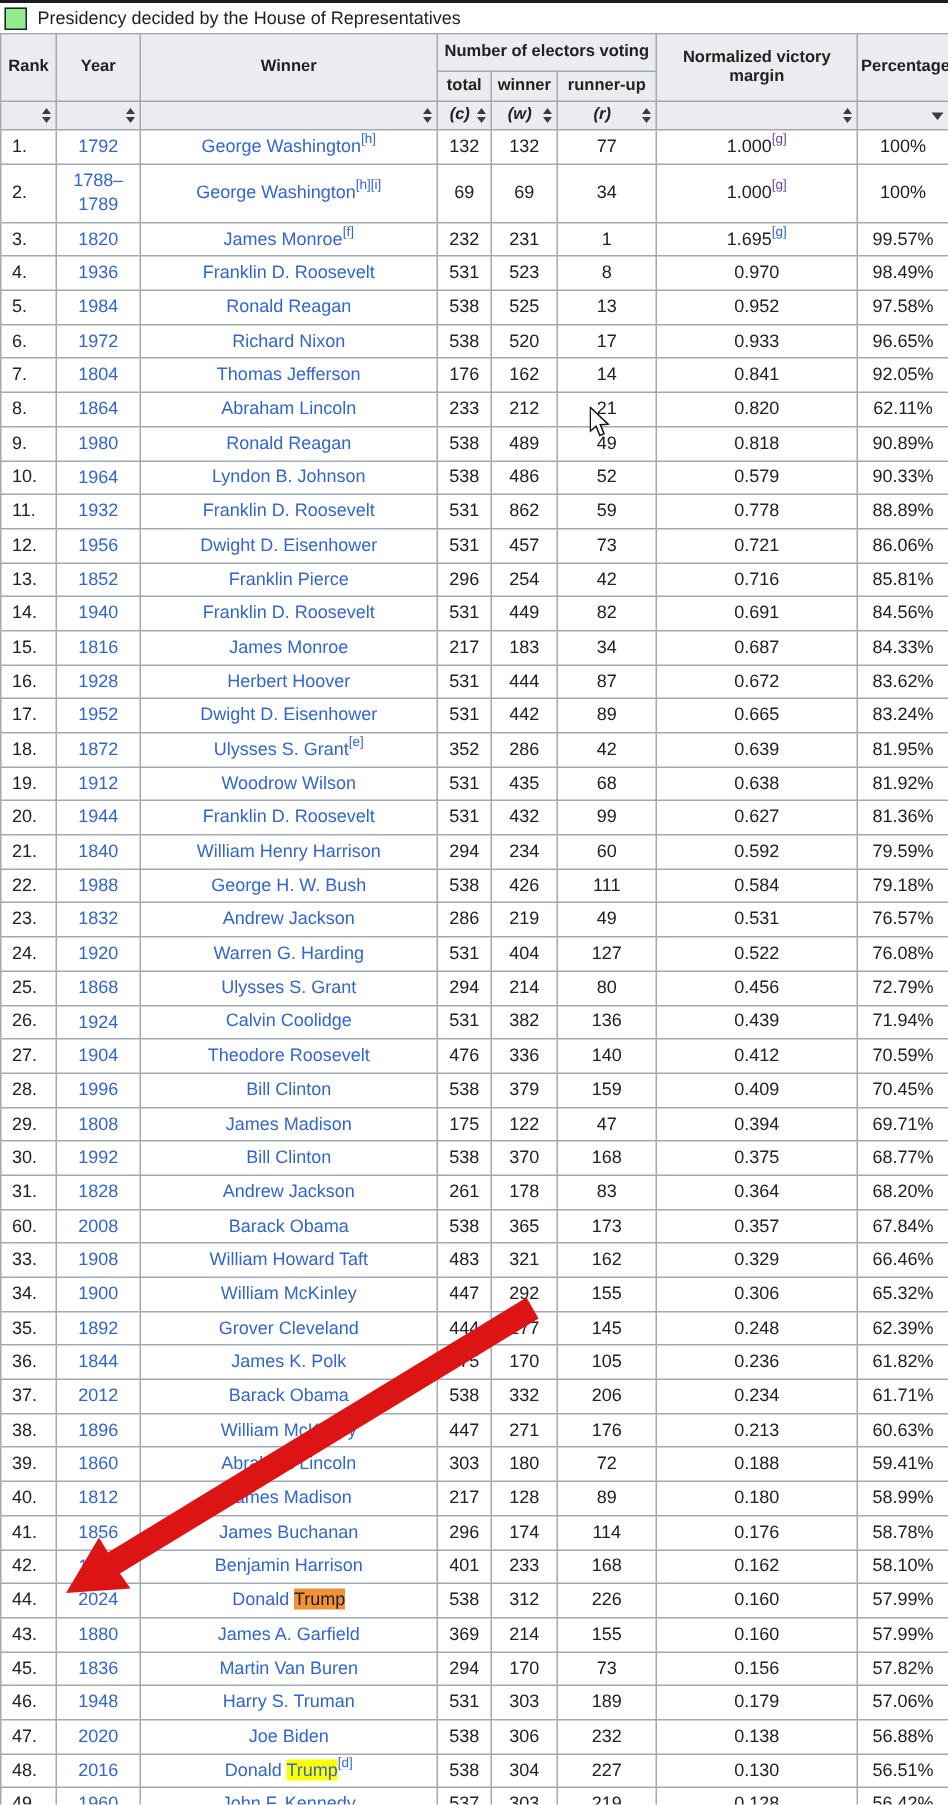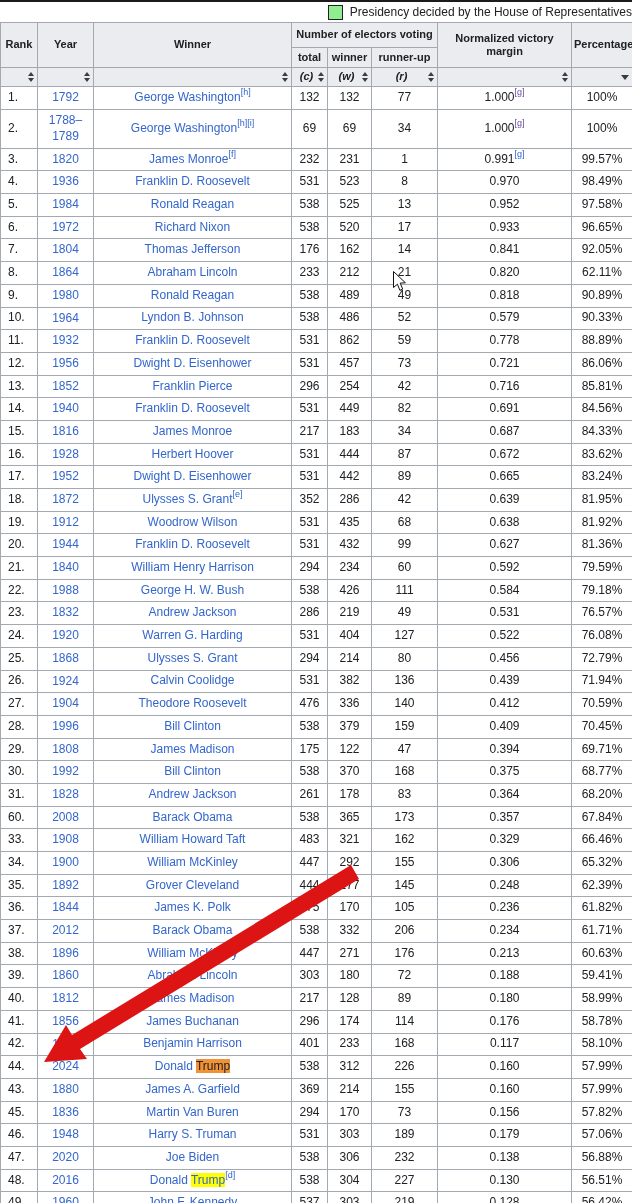--- a/index.html
+++ b/index.html
@@ -1,18 +1,18 @@
 <!DOCTYPE html>
 <html style="--hl-active: #f19237; --hl-match: #ffff00; --arrow-color: #dd1414; --legend-green: #90ee90;"><head>
 <meta charset="utf-8">
 <style>
   html,body{margin:0;padding:0;width:632px;height:1203px;overflow:hidden;background:#fff;
     font-family:"Liberation Sans","DejaVu Sans",sans-serif;color:#202122;position:relative;}
   .top-rule{height:2px;background:#1b1b1b;width:632px;}
-  .legend{height:20px;display:flex;align-items:center;padding-left:3px;font-size:12px;background:#fff;justify-content:flex-end;}
+  .legend{height:20px;display:flex;align-items:center;padding-left:3px;font-size:12px;background:#fff;}
   .swatch{width:15px;height:15px;background:var(--legend-green,#90ee90);border:1px solid #202122;
     box-sizing:border-box;margin-right:7px;flex:0 0 auto;}
   table{border-collapse:collapse;table-layout:fixed;width:632px;font-size:12px;}
   td,th{border:1px solid #a2a9b1;padding:0 2px;text-align:center;vertical-align:middle;overflow:hidden;}
   th{background:#eaecf0;font-size:11px;line-height:1.2;font-weight:bold;cursor:pointer;}
   tr.h1 th{height:24px;}
   tr.h2 th{height:19px;}
   tr.h3 th{height:18px;padding:0;}
   td{height:21.7px;background:#fff;line-height:1.15;}
   tr.tall td{height:38px;}
@@ -162,21 +162,21 @@
     <td class="c-num"><span>1.000</span><sup class="note visited">[g]</sup></td>
     <td class="c-num">100%</td>
   </tr>
       <tr>
     <td class="c-rank">3.</td>
     <td class="c-year"><a class="lnk">1820</a></td>
     <td class="c-winner"><a class="lnk"><span>James Monroe</span><span></span></a><sup class="note">[f]</sup></td>
     <td class="c-num">232</td>
     <td class="c-num">231</td>
     <td class="c-num">1</td>
-    <td class="c-num"><span>0.991</span><sup class="note">[g]</sup></td>
+    <td class="c-num"><span>1.695</span><sup class="note">[g]</sup></td>
     <td class="c-num">99.57%</td>
   </tr>
       <tr>
     <td class="c-rank">4.</td>
     <td class="c-year"><a class="lnk">1936</a></td>
     <td class="c-winner"><a class="lnk"><span>Franklin D. Roosevelt</span><span></span></a><sup class="note"></sup></td>
     <td class="c-num">531</td>
     <td class="c-num">523</td>
     <td class="c-num">8</td>
     <td class="c-num"><span>0.970</span><sup class="note"></sup></td>
@@ -552,21 +552,21 @@
     <td class="c-num"><span>0.176</span><sup class="note"></sup></td>
     <td class="c-num">58.78%</td>
   </tr>
       <tr>
     <td class="c-rank">42.</td>
     <td class="c-year"><a class="lnk">1888</a></td>
     <td class="c-winner"><a class="lnk"><span>Benjamin Harrison</span><span></span></a><sup class="note"></sup></td>
     <td class="c-num">401</td>
     <td class="c-num">233</td>
     <td class="c-num">168</td>
-    <td class="c-num"><span>0.117</span><sup class="note"></sup></td>
+    <td class="c-num"><span>0.162</span><sup class="note"></sup></td>
     <td class="c-num">58.10%</td>
   </tr>
       <tr>
     <td class="c-rank">44.</td>
     <td class="c-year"><a class="lnk">2024</a></td>
     <td class="c-winner"><a class="lnk"><span>Donald </span><span class="hl-active">Trump</span></a><sup class="note"></sup></td>
     <td class="c-num">538</td>
     <td class="c-num">312</td>
     <td class="c-num">226</td>
     <td class="c-num"><span>0.160</span><sup class="note"></sup></td>

